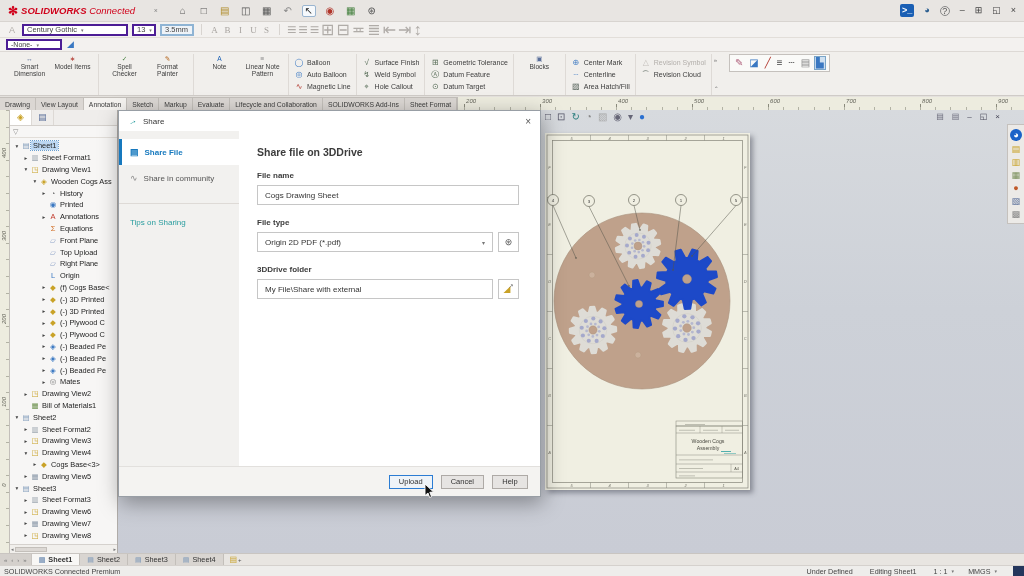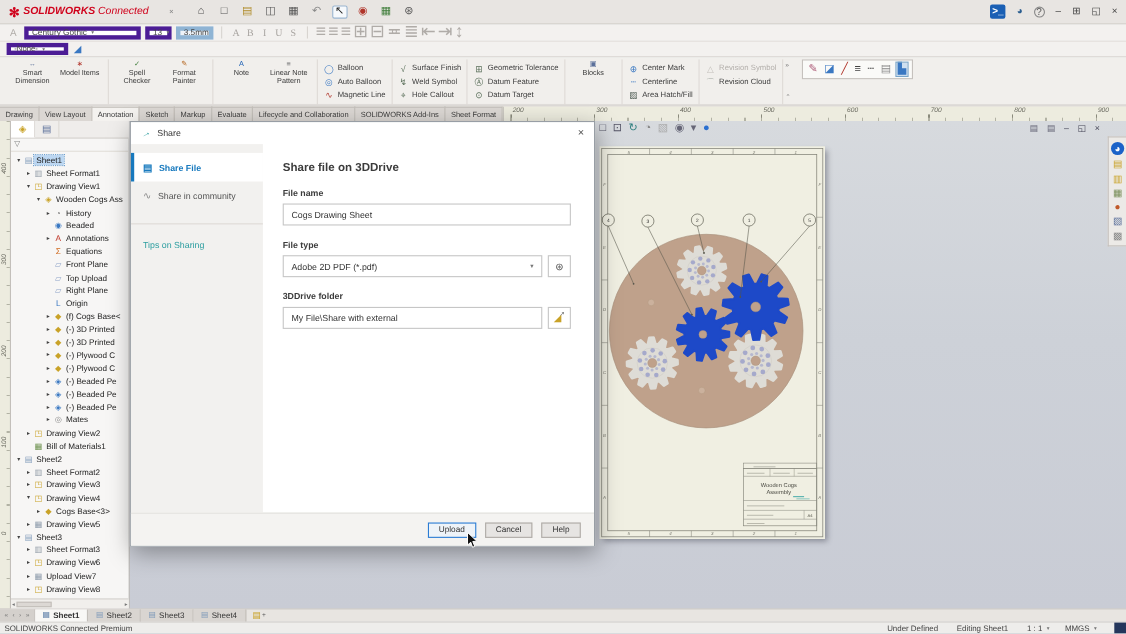--- a/index.html
+++ b/index.html
@@ -19,21 +19,21 @@
   #menus{display:flex;gap:2px}
   .menu-item{font-size:8px;color:#333;padding:2px 6px}
   #qat{display:flex;gap:7px;margin-left:16px;align-items:center}
   #qat .ic{font-size:10px;width:14px;text-align:center}
   #qat .ic.active{background:#f6f9fc;border:1px solid #9ab5d0;border-radius:2px}
   .win-title{position:absolute;left:0;right:0;text-align:center;font-size:8px;color:#444;pointer-events:none}
   #tb-right{margin-left:auto;display:flex;gap:10px;align-items:center;z-index:1}
   #tb-right .ic{font-size:9px}
   
   #fontbar{height:16px;background:#f3f1ef;border-bottom:1px solid #e2ded9;display:flex;align-items:center;gap:4px;padding:0 6px}
-  .combo{background:#fff;border:4px solid #4c1d95;font-size:7.5px;color:#444;display:flex;align-items:center;height:12px;padding:0 3px;gap:4px}
+  .combo{background:#fff;border:2px solid #4c1d95;font-size:7.5px;color:#444;display:flex;align-items:center;height:12px;padding:0 3px;gap:4px}
   .car{font-size:5px;color:#777}
   .style-btn{font-size:9px;color:#a8a4a0;width:11px;text-align:center;font-family:"Liberation Serif",serif}
   .fmt-ic{color:#b0aca8;font-size:9px;width:12px;text-align:center}
   .vsep{width:1px;height:11px;background:#d8d4d0;margin:0 3px}
   
   #layerbar{height:14px;background:#f3f1ef;border-bottom:1px solid #ddd9d5;display:flex;align-items:center;gap:5px;padding:0 6px}
   
   #ribbon{height:44px;background:#f1efec;border-bottom:1px solid #cfcbc7;display:flex;align-items:stretch;padding:2px 2px 0 4px}
   .rgroup{display:flex;gap:2px;padding:0 5px;border-right:1px solid #dedad6;align-items:flex-start}
   .rbig{width:41px;display:flex;flex-direction:column;align-items:center;font-size:6.6px;color:#3c3c3c;text-align:center;line-height:1.1;padding-top:2px}
@@ -389,21 +389,21 @@
           <span class="tlabel">Wooden Cogs Ass</span>
         </div>
         <div class="titem" style="padding-left: 30px;">
           <span class="arrow">▸</span>
           <span class="ticon" style="color: rgb(125, 125, 125);">◔</span>
           <span class="tlabel">History</span>
         </div>
         <div class="titem" style="padding-left: 30px;">
           <span class="arrow"></span>
           <span class="ticon" style="color: rgb(58, 120, 194);">◉</span>
-          <span class="tlabel">Beaded</span>
+          <span class="tlabel">Printed</span>
         </div>
         <div class="titem" style="padding-left: 30px;">
           <span class="arrow">▸</span>
           <span class="ticon" style="color: rgb(192, 57, 43);">A</span>
           <span class="tlabel">Annotations</span>
         </div>
         <div class="titem" style="padding-left: 30px;">
           <span class="arrow"></span>
           <span class="ticon" style="color: rgb(208, 106, 31);">Σ</span>
           <span class="tlabel">Equations</span>
@@ -524,21 +524,21 @@
           <span class="tlabel">Sheet Format3</span>
         </div>
         <div class="titem" style="padding-left: 12px;">
           <span class="arrow">▸</span>
           <span class="ticon" style="color: rgb(201, 162, 39);">◳</span>
           <span class="tlabel">Drawing View6</span>
         </div>
         <div class="titem" style="padding-left: 12px;">
           <span class="arrow">▸</span>
           <span class="ticon" style="color: rgb(138, 152, 168);">▦</span>
-          <span class="tlabel">Upload View7</span>
+          <span class="tlabel">Drawing View7</span>
         </div>
         <div class="titem" style="padding-left: 12px;">
           <span class="arrow">▸</span>
           <span class="ticon" style="color: rgb(201, 162, 39);">◳</span>
           <span class="tlabel">Drawing View8</span>
         </div>
       </div>
     <div id="tree-hscroll">
       <span>◂</span>
       <div class="thumb"></div>
@@ -783,21 +783,21 @@
       <div id="dlg-h">Share file on 3DDrive</div>
       <div class="fld-label">File name</div>
       <div class="fld-row">
         <div class="fld-input">
             <span>Cogs Drawing Sheet</span>
           </div>
       </div>
       <div class="fld-label">File type</div>
       <div class="fld-row">
         <div class="fld-select">
-            <span>Adobe 2D PDF (*.pdf)</span>
+            <span>Origin 2D PDF (*.pdf)</span>
             <span class="car" style="font-size:6px">▾</span>
           </div>
         <div class="fld-btn">
             <span class="ic">⊛</span>
           </div>
       </div>
       <div class="fld-label">3DDrive folder</div>
       <div class="fld-row">
         <div class="fld-input">
             <span>My File\Share with external</span>

